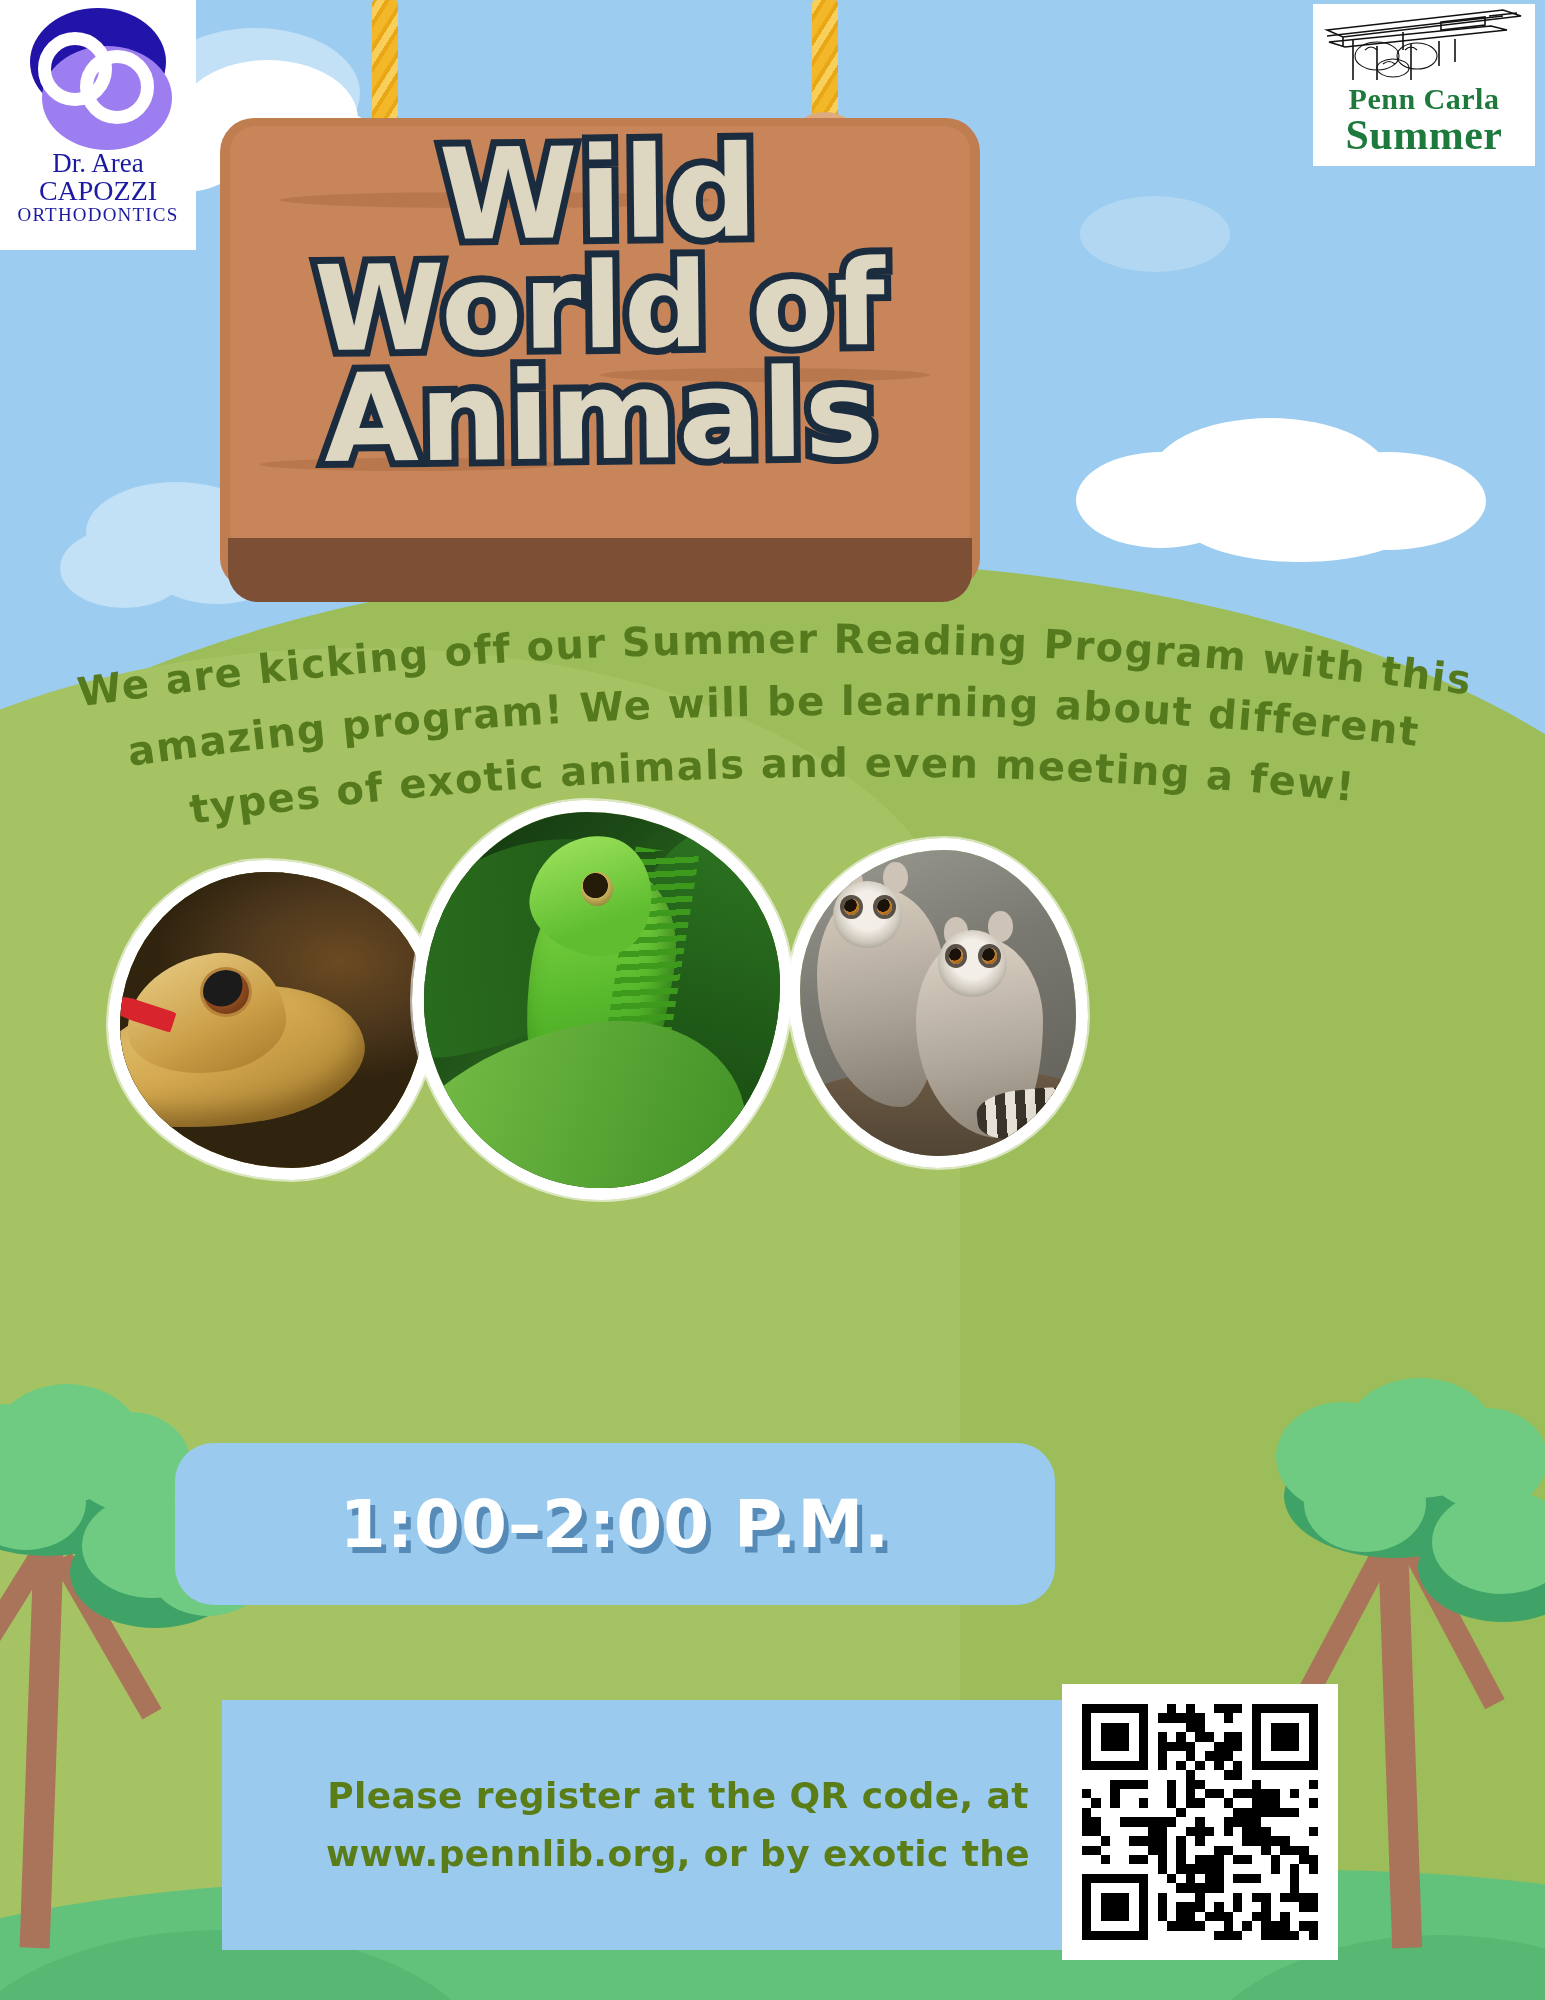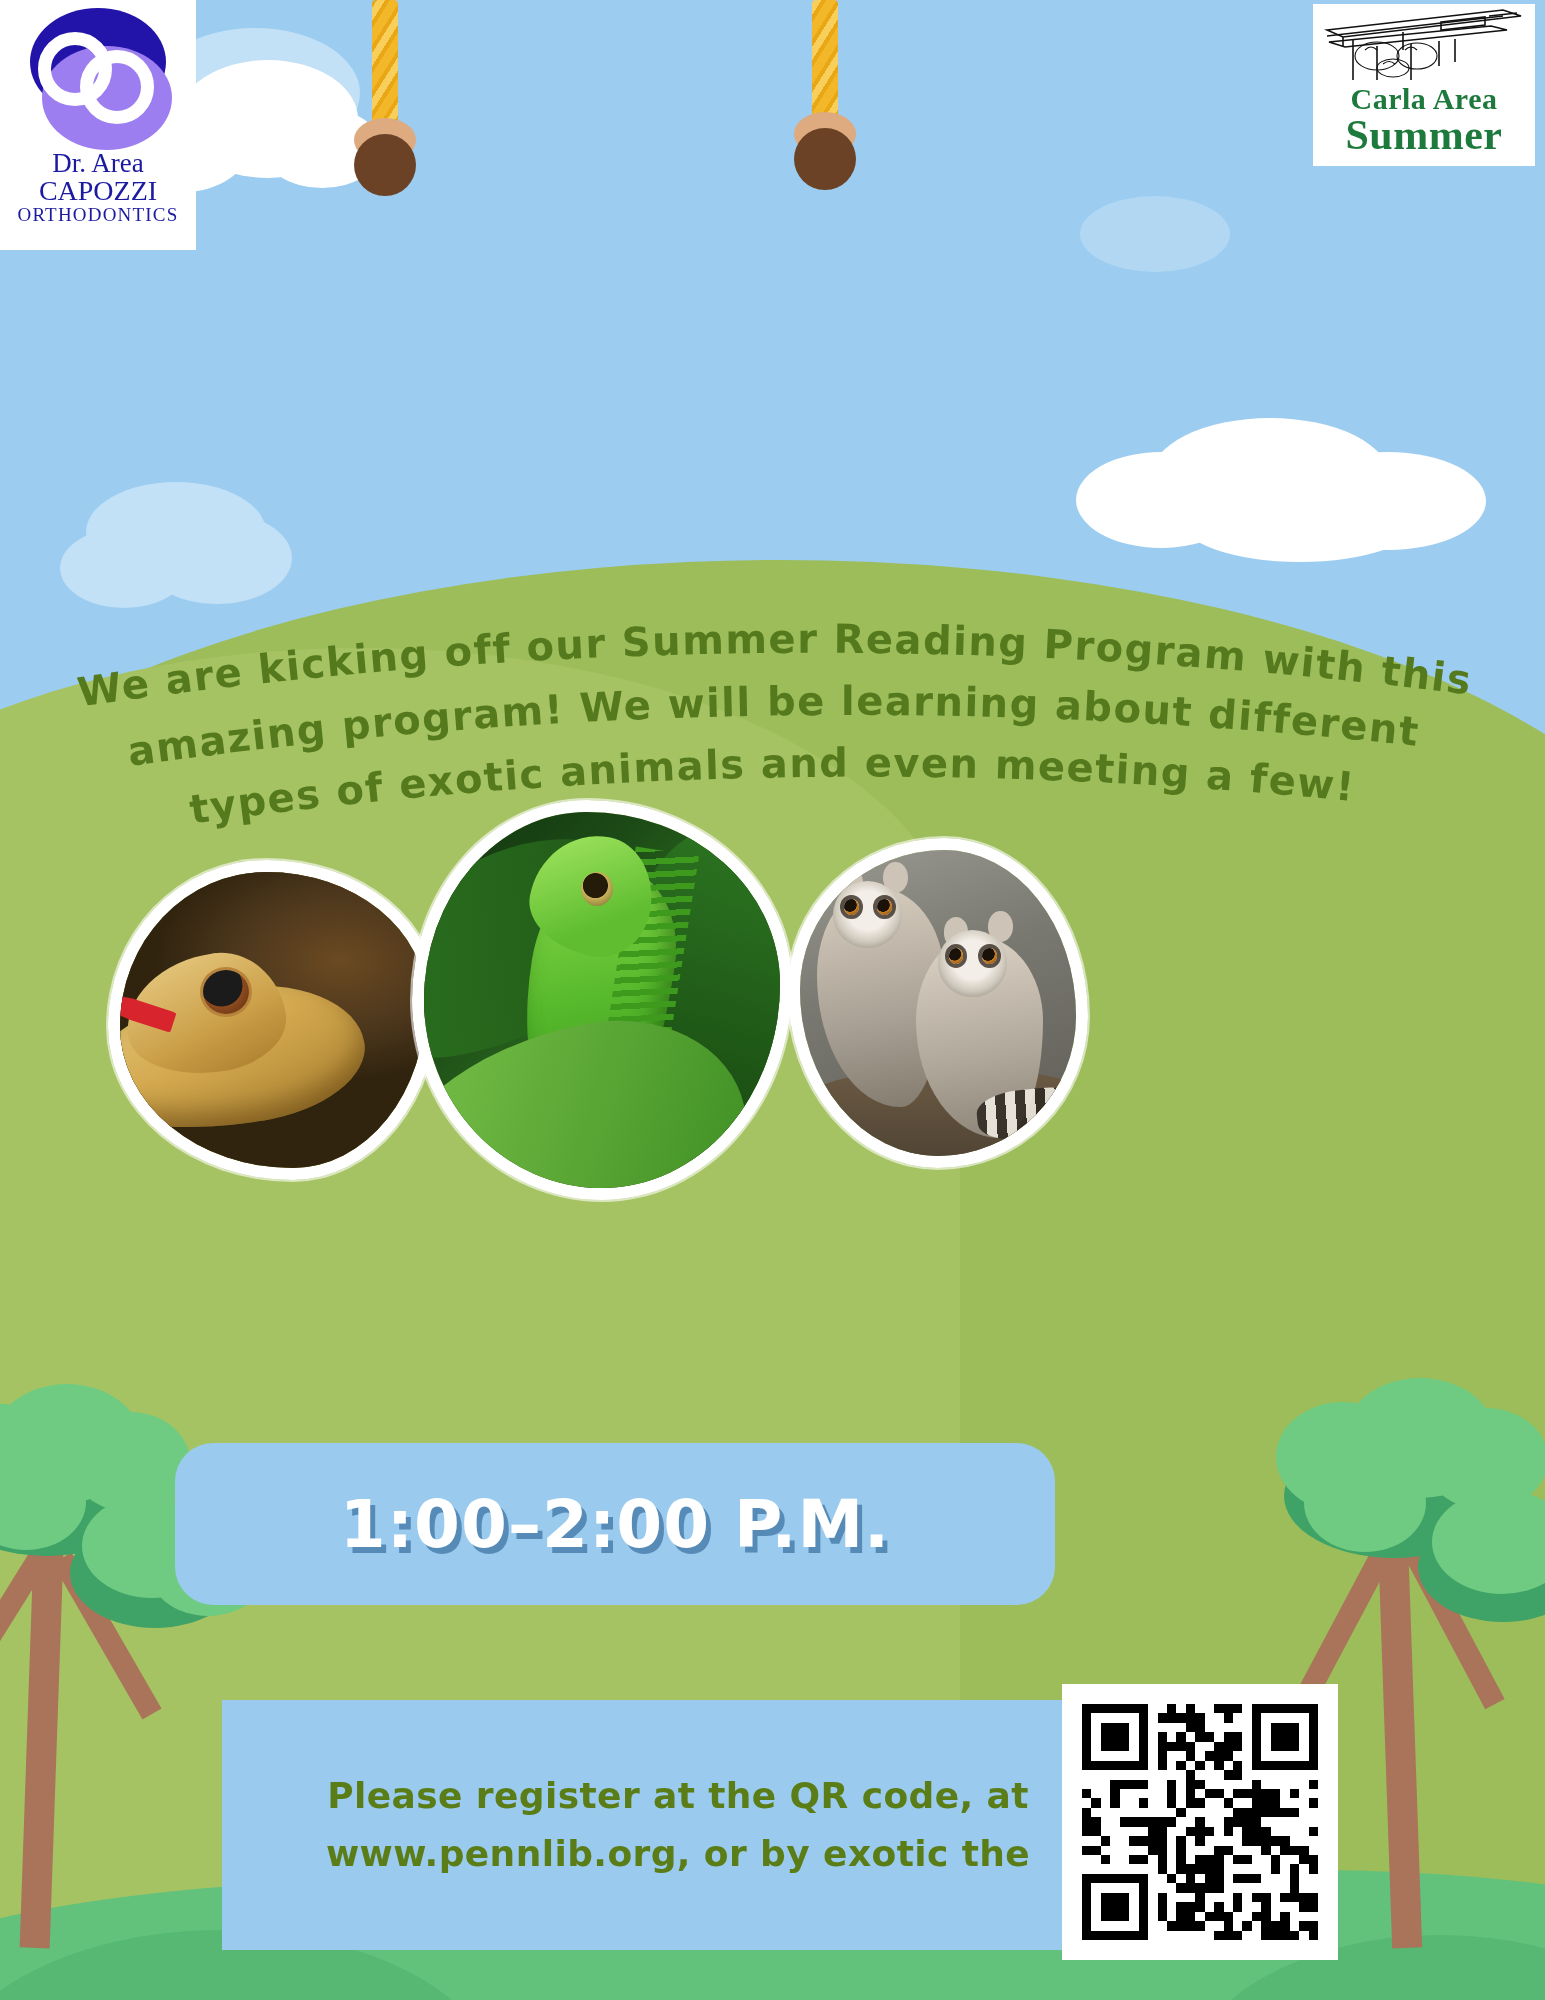--- a/index.html
+++ b/index.html
@@ -414,20 +414,33 @@
   <div class="hill-main"></div>
   <div class="hill-shade"></div>
 
   <div class="rope rope-a"></div>
   <div class="rope rope-b"></div>
   <div class="knob-ring" style="left:354px; top:118px;"></div>
   <div class="knob" style="left:354px; top:134px;"></div>
   <div class="knob-ring" style="left:794px; top:112px;"></div>
   <div class="knob" style="left:794px; top:128px;"></div>
 
+  <div class="sign">
+    <div class="sign-board"></div>
+    <div class="sign-grain" style="left:60px; top:74px; width:430px; height:16px;"></div>
+    <div class="sign-grain" style="left:380px; top:250px; width:330px; height:14px;"></div>
+    <div class="sign-grain" style="left:40px; top:340px; width:300px; height:13px;"></div>
+    <div class="sign-bottom"></div>
+
+    <div class="title">
+      <div class="l1">Wild</div>
+      <div class="l2">World of</div>
+      <div class="l3">Animals</div>
+    </div>
+  </div>
 
   <div class="logo-left">
     <div class="capozzi-mark">
       <div class="cap-top"></div>
       <div class="cap-bot"></div>
       <div class="cap-ring cap-ring-a"></div>
       <div class="cap-ring cap-ring-b"></div>
     </div>
     <div class="lname ln1">Dr. Area</div>
     <div class="lname ln2">CAPOZZI</div>
@@ -450,21 +463,21 @@
         <path d="M134 33 L134 56"></path>
         <path d="M82 26 L82 44"></path>
       </g>
       <g fill="none" stroke="#111" stroke-width="1.1">
         <ellipse cx="56" cy="50" rx="22" ry="14"></ellipse>
         <ellipse cx="96" cy="50" rx="20" ry="13"></ellipse>
         <ellipse cx="72" cy="62" rx="16" ry="9"></ellipse>
         <path d="M44 44 q6 -6 12 0 M84 44 q6 -6 12 0 M62 58 q6 -5 12 0"></path>
       </g>
     </svg>
-    <div class="pal-t1">Carla Area</div>
+    <div class="pal-t1">Penn Carla</div>
     <div class="pal-t2">Summer</div>
   </div>
 
   <div class="desc-wrap">
     <svg class="desc-svg" viewBox="0 0 1545 240">
       <defs>
         <path id="arc1" d="M 70 108 Q 772 4 1480 96" fill="none"></path>
         <path id="arc2" d="M 62 176 Q 772 66 1486 154" fill="none"></path>
         <path id="arc3" d="M 96 238 Q 772 130 1450 212" fill="none"></path>
       </defs>

